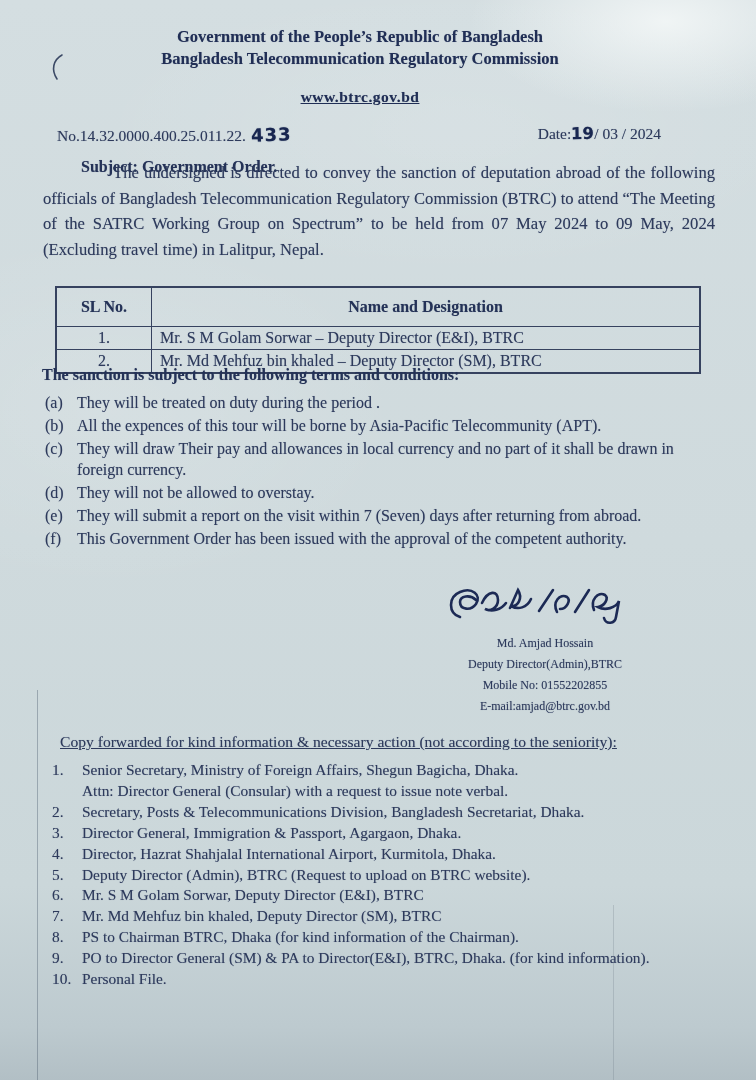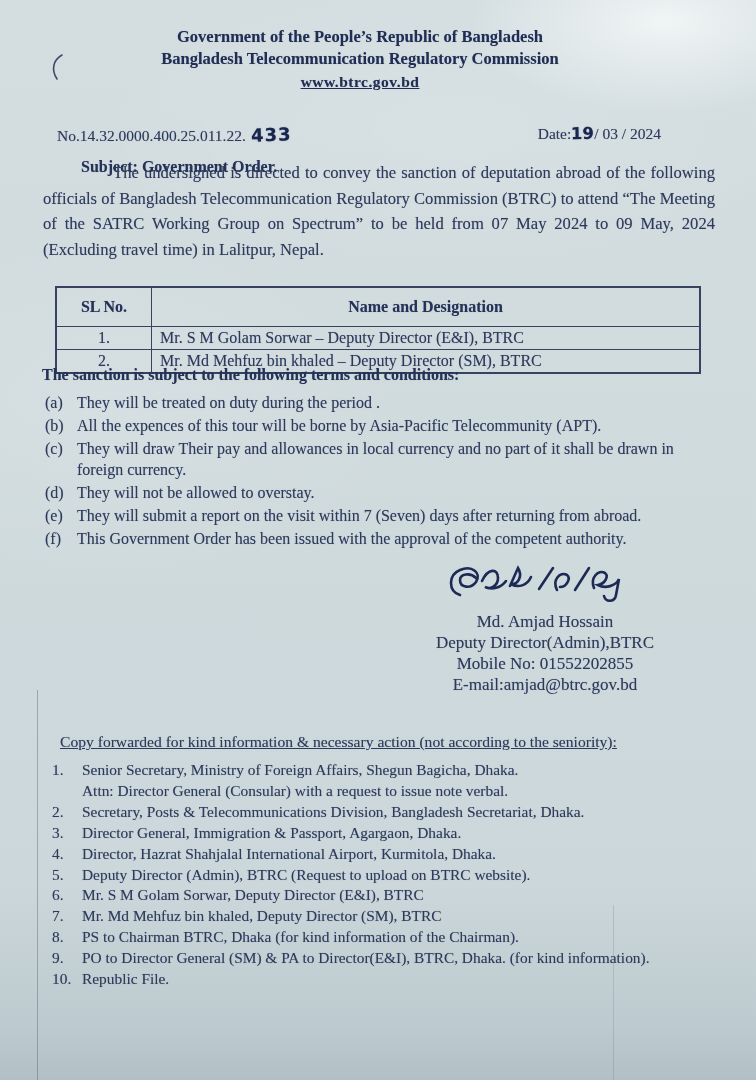--- a/index.html
+++ b/index.html
@@ -17,21 +17,21 @@
       linear-gradient(180deg,#d4dee1 0%,#cfdadd 50%,#cbd7da 82%,#bdcacf 95%,#b2bfc5 100%);
   }
   .page *{text-shadow:0 0 0.8px rgba(45,58,92,0.38);}
   .abs{position:absolute;}
 
   
   .letterhead{top:26px;left:36px;width:648px;text-align:center;font-weight:bold;color:#202e55;}
   .lh1{font-size:16.5px;line-height:22px;}
   .lh2{font-size:16.5px;line-height:22px;}
   .lh3{font-size:17px;line-height:23px;}
-  .lh4{font-size:15.5px;line-height:21px;margin-top:1px;}
+  .lh4{font-size:15.5px;line-height:21px;margin-top:16px;}
   .website{text-decoration:underline;letter-spacing:0.5px;}
 
   
   .refline{top:124px;left:57px;width:604px;display:flex;justify-content:space-between;font-size:15.5px;}
   .handwritten{font-family:"DejaVu Sans",sans-serif;font-weight:bold;color:#182650;text-shadow:0 0 1px rgba(24,38,80,0.6);}
   .hw-433{font-size:18px;display:inline-block;transform:rotate(-2deg);margin-left:5px;letter-spacing:1px;}
   .hw-19{font-size:16.5px;display:inline-block;transform:rotate(-1deg);}
 
   .subject{top:158px;left:56px;font-weight:bold;font-size:16px;color:#243257;margin-left:25px;}
 
@@ -48,21 +48,21 @@
   .td-name{text-align:left;}
 
   .terms-heading{top:366px;left:42px;font-weight:bold;font-size:16px;color:#243257;}
 
   .terms{top:393px;left:45px;width:678px;font-size:16px;}
   .term{display:flex;line-height:20.5px;margin-bottom:2.5px;}
   .t-label{flex:0 0 32px;}
   .t-text{flex:1;}
 
   
-  .sig-block{top:559px;left:420px;width:250px;text-align:center;font-size:17px;line-height:21px;}
+  .sig-block{top:581px;left:420px;width:250px;text-align:center;font-size:12px;line-height:21px;}
   .sig-svg{display:block;margin:0 auto 2px auto;}
   .sig-svg path{stroke:#1c2a55;stroke-width:2.6;fill:none;stroke-linecap:round;}
 
   
   .copy-heading{top:733px;left:60px;font-size:15.6px;}
   .copy-heading .u{text-decoration:underline;}
   .copy-list{top:760px;left:52px;width:666px;font-size:15.4px;}
   .copy-item{display:flex;line-height:20.9px;}
   .copy-no{flex:0 0 30px;}
   .copy-text{flex:1;}
@@ -206,20 +206,20 @@
     <div class="copy-item">
       <span class="copy-no">8.</span>
       <span class="copy-text">PS to Chairman BTRC, Dhaka (for kind information of the Chairman).</span>
     </div>
     <div class="copy-item">
       <span class="copy-no">9.</span>
       <span class="copy-text">PO to Director General (SM) &amp; PA to Director(E&amp;I), BTRC, Dhaka. (for kind information).</span>
     </div>
     <div class="copy-item">
       <span class="copy-no">10.</span>
-      <span class="copy-text">Republic File.</span>
+      <span class="copy-text">Personal File.</span>
     </div>
   </div>
 
   <div class="abs fold-left"></div>
   <div class="abs fold-right"></div>
 
 </div>
 
 </body></html>

